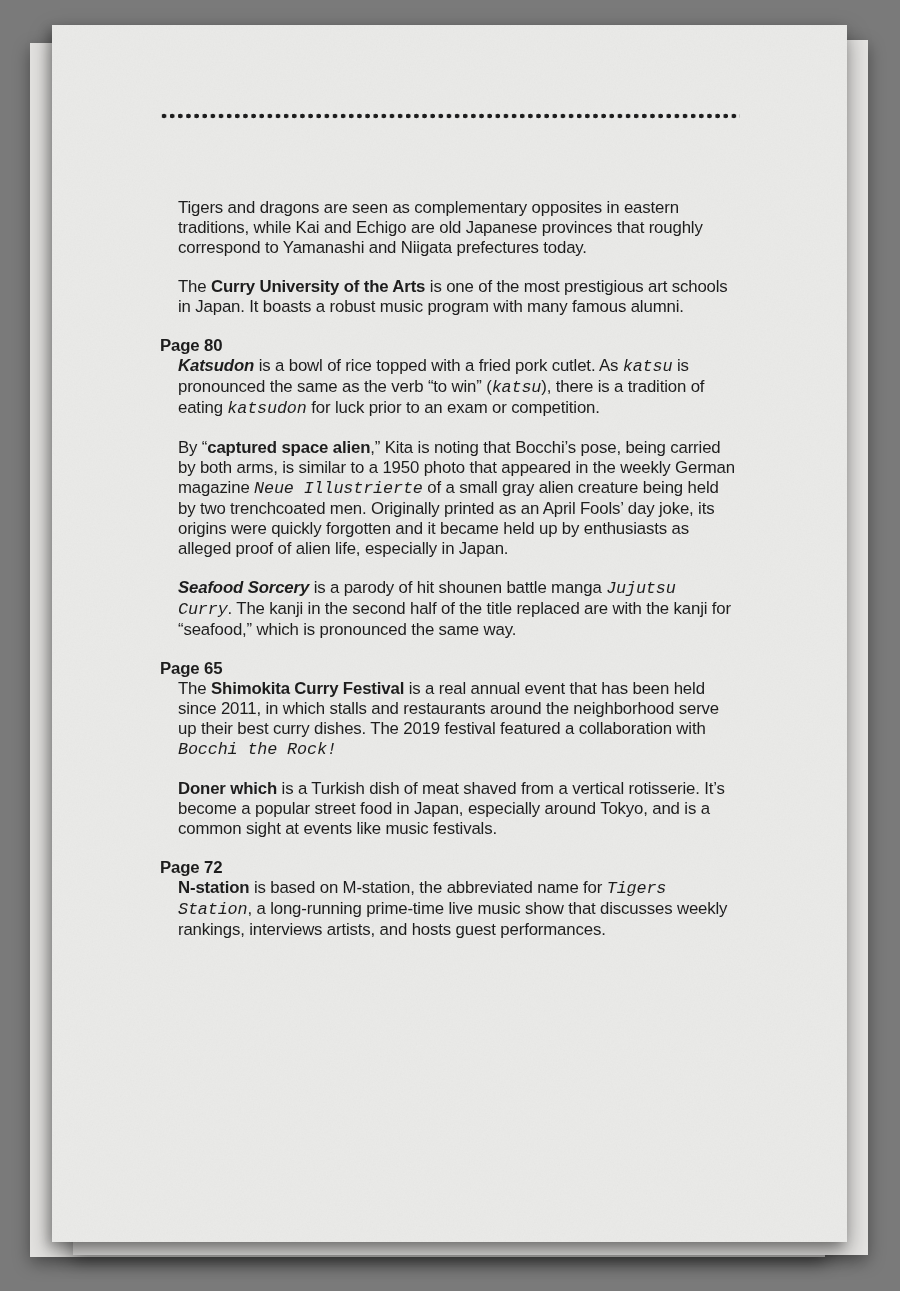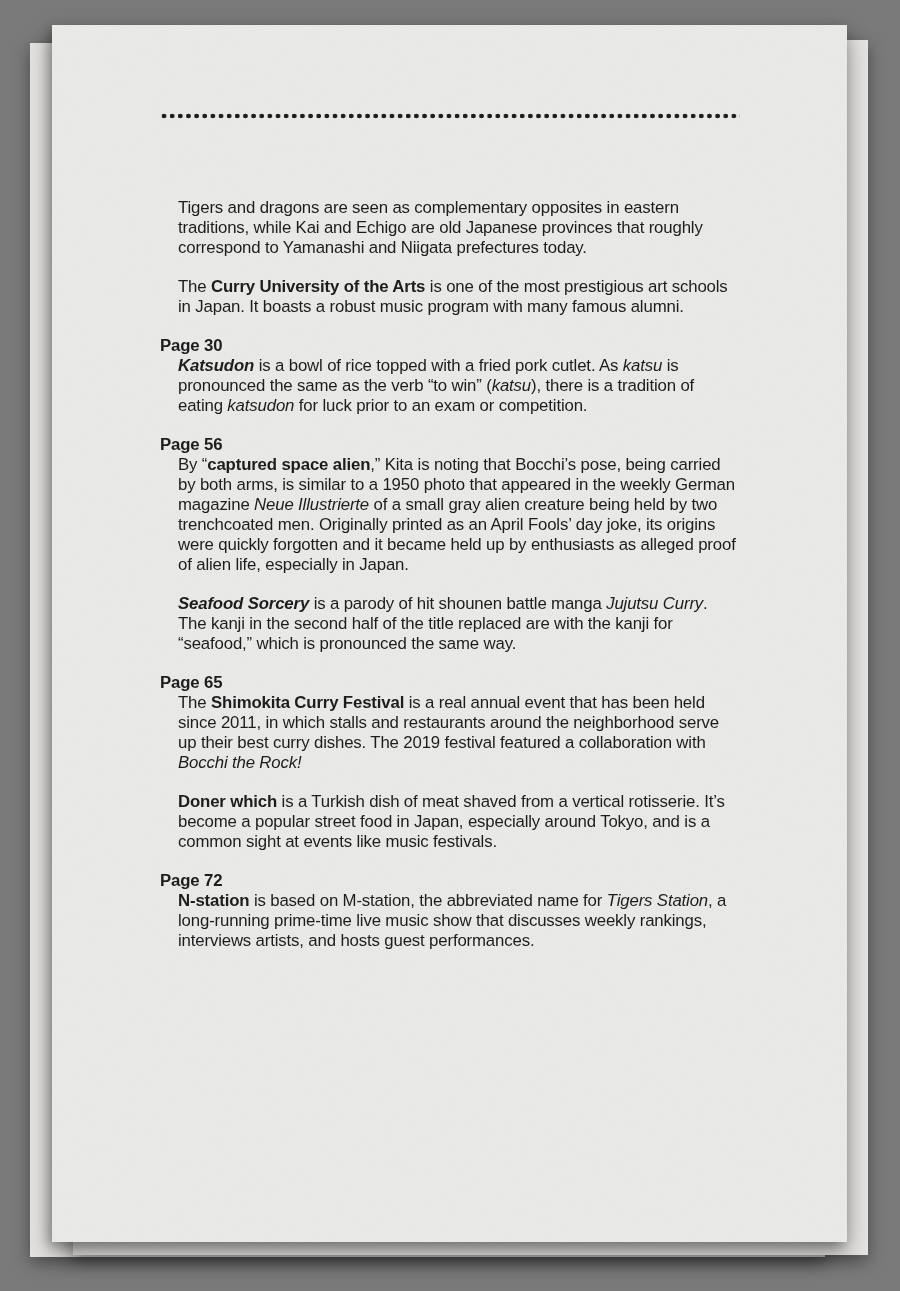--- a/index.html
+++ b/index.html
@@ -48,21 +48,21 @@
     letter-spacing: -0.15px;
   }
   .note-section { margin-top: 19px; }
   .note-section:first-child { margin-top: 0; }
   .page-heading { font-size: 16.8px; line-height: 20px; font-weight: 700; }
   .note-para { margin: 19px 0 0 18px; width: 560px; }
   .page-heading + .note-para { margin-top: 0; }
   .note-section > .note-para:first-child { margin-top: 0; }
 
   .rb  { font-weight: 700; }
-  .ri  { font-style: italic; }
+  .ri  { font-style: italic; font-family: Liberation Mono, monospace; }
   .rbi { font-weight: 700; font-style: italic; }
 </style>
 </head>
 <body>
 
 <div class="stage">
   <div class="sheet back-left"></div>
   <div class="sheet back-right"></div>
   <div class="sheet front">
     <svg class="grain" xmlns="http://www.w3.org/2000/svg">
@@ -76,25 +76,24 @@
       <rect width="100%" height="100%" filter="url(#paperNoise)"></rect>
     </svg>
     <div class="content">
       <div class="dotted-rule"></div>
       <div class="notes">
           <section class="note-section">
             <p class="note-para"><span>Tigers and dragons are seen as complementary opposites in eastern traditions, while Kai and Echigo are old Japanese provinces that roughly correspond to Yamanashi and Niigata prefectures today.</span></p>
             <p class="note-para"><span>The </span><span class="rb">Curry University of the Arts</span><span> is one of the most prestigious art schools in Japan. It boasts a robust music program with many famous alumni.</span></p>
           </section>
           <section class="note-section">
-            <h2 class="page-heading">Page 30</h2>
+            <h2 class="page-heading">Page 80</h2>
             <p class="note-para"><span class="rbi">Katsudon</span><span> is a bowl of rice topped with a fried pork cutlet. As </span><span class="ri">katsu</span><span> is pronounced the same as the verb “to win” (</span><span class="ri">katsu</span><span>), there is a tradition of eating </span><span class="ri">katsudon</span><span> for luck prior to an exam or competition.</span></p>
           </section>
           <section class="note-section">
-            <h2 class="page-heading">Page 56</h2>
             <p class="note-para"><span>By “</span><span class="rb">captured space alien</span><span>,” Kita is noting that Bocchi’s pose, being carried by both arms, is similar to a 1950 photo that appeared in the weekly German magazine </span><span class="ri">Neue Illustrierte</span><span> of a small gray alien creature being held by two trenchcoated men. Originally printed as an April Fools’ day joke, its origins were quickly forgotten and it became held up by enthusiasts as alleged proof of alien life, especially in Japan.</span></p>
           </section>
           <section class="note-section">
             <p class="note-para"><span class="rbi">Seafood Sorcery</span><span> is a parody of hit shounen battle manga </span><span class="ri">Jujutsu Curry</span><span>. The kanji in the second half of the title replaced are with the kanji for “seafood,” which is pronounced the same way.</span></p>
           </section>
           <section class="note-section">
             <h2 class="page-heading">Page 65</h2>
             <p class="note-para"><span>The </span><span class="rb">Shimokita Curry Festival</span><span> is a real annual event that has been held since 2011, in which stalls and restaurants around the neighborhood serve up their best curry dishes. The 2019 festival featured a collaboration with </span><span class="ri">Bocchi the Rock!</span></p>
             <p class="note-para"><span class="rb">Doner which</span><span> is a Turkish dish of meat shaved from a vertical rotisserie. It’s become a popular street food in Japan, especially around Tokyo, and is a common sight at events like music festivals.</span></p>
           </section>

